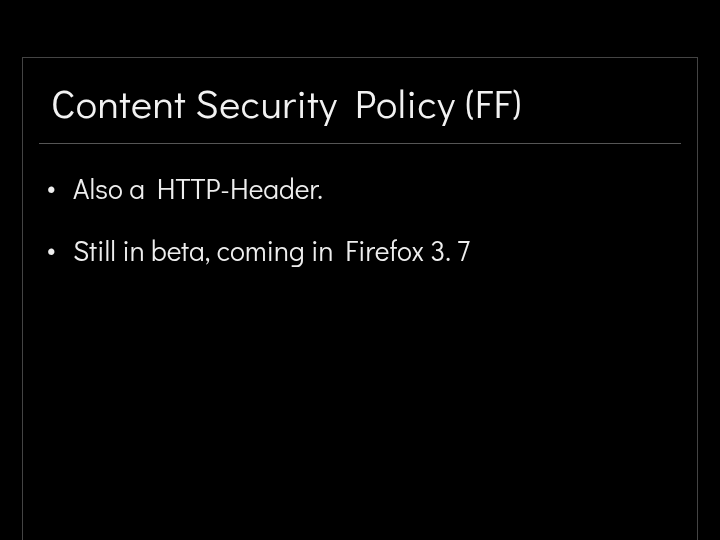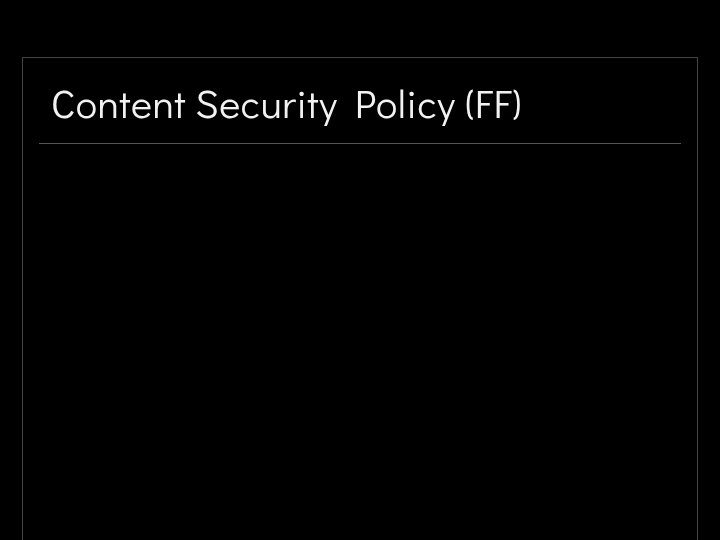--- a/index.html
+++ b/index.html
@@ -73,15 +73,21 @@
 </head>
 <body>
 
 <div class="slide">
   <div class="frame">
     <div class="title-wrap">
       <div class="title">Content Security Policy (FF)</div>
     </div>
     <div class="rule"></div>
     <ul class="bullets">
+      <li>
+        <span>Also a HTTP-Header.</span>
+      </li>
+      <li>
+        <span>Still in beta, coming in Firefox 3. 7</span>
+      </li>
     </ul>
   </div>
 </div>
 
 </body></html>

